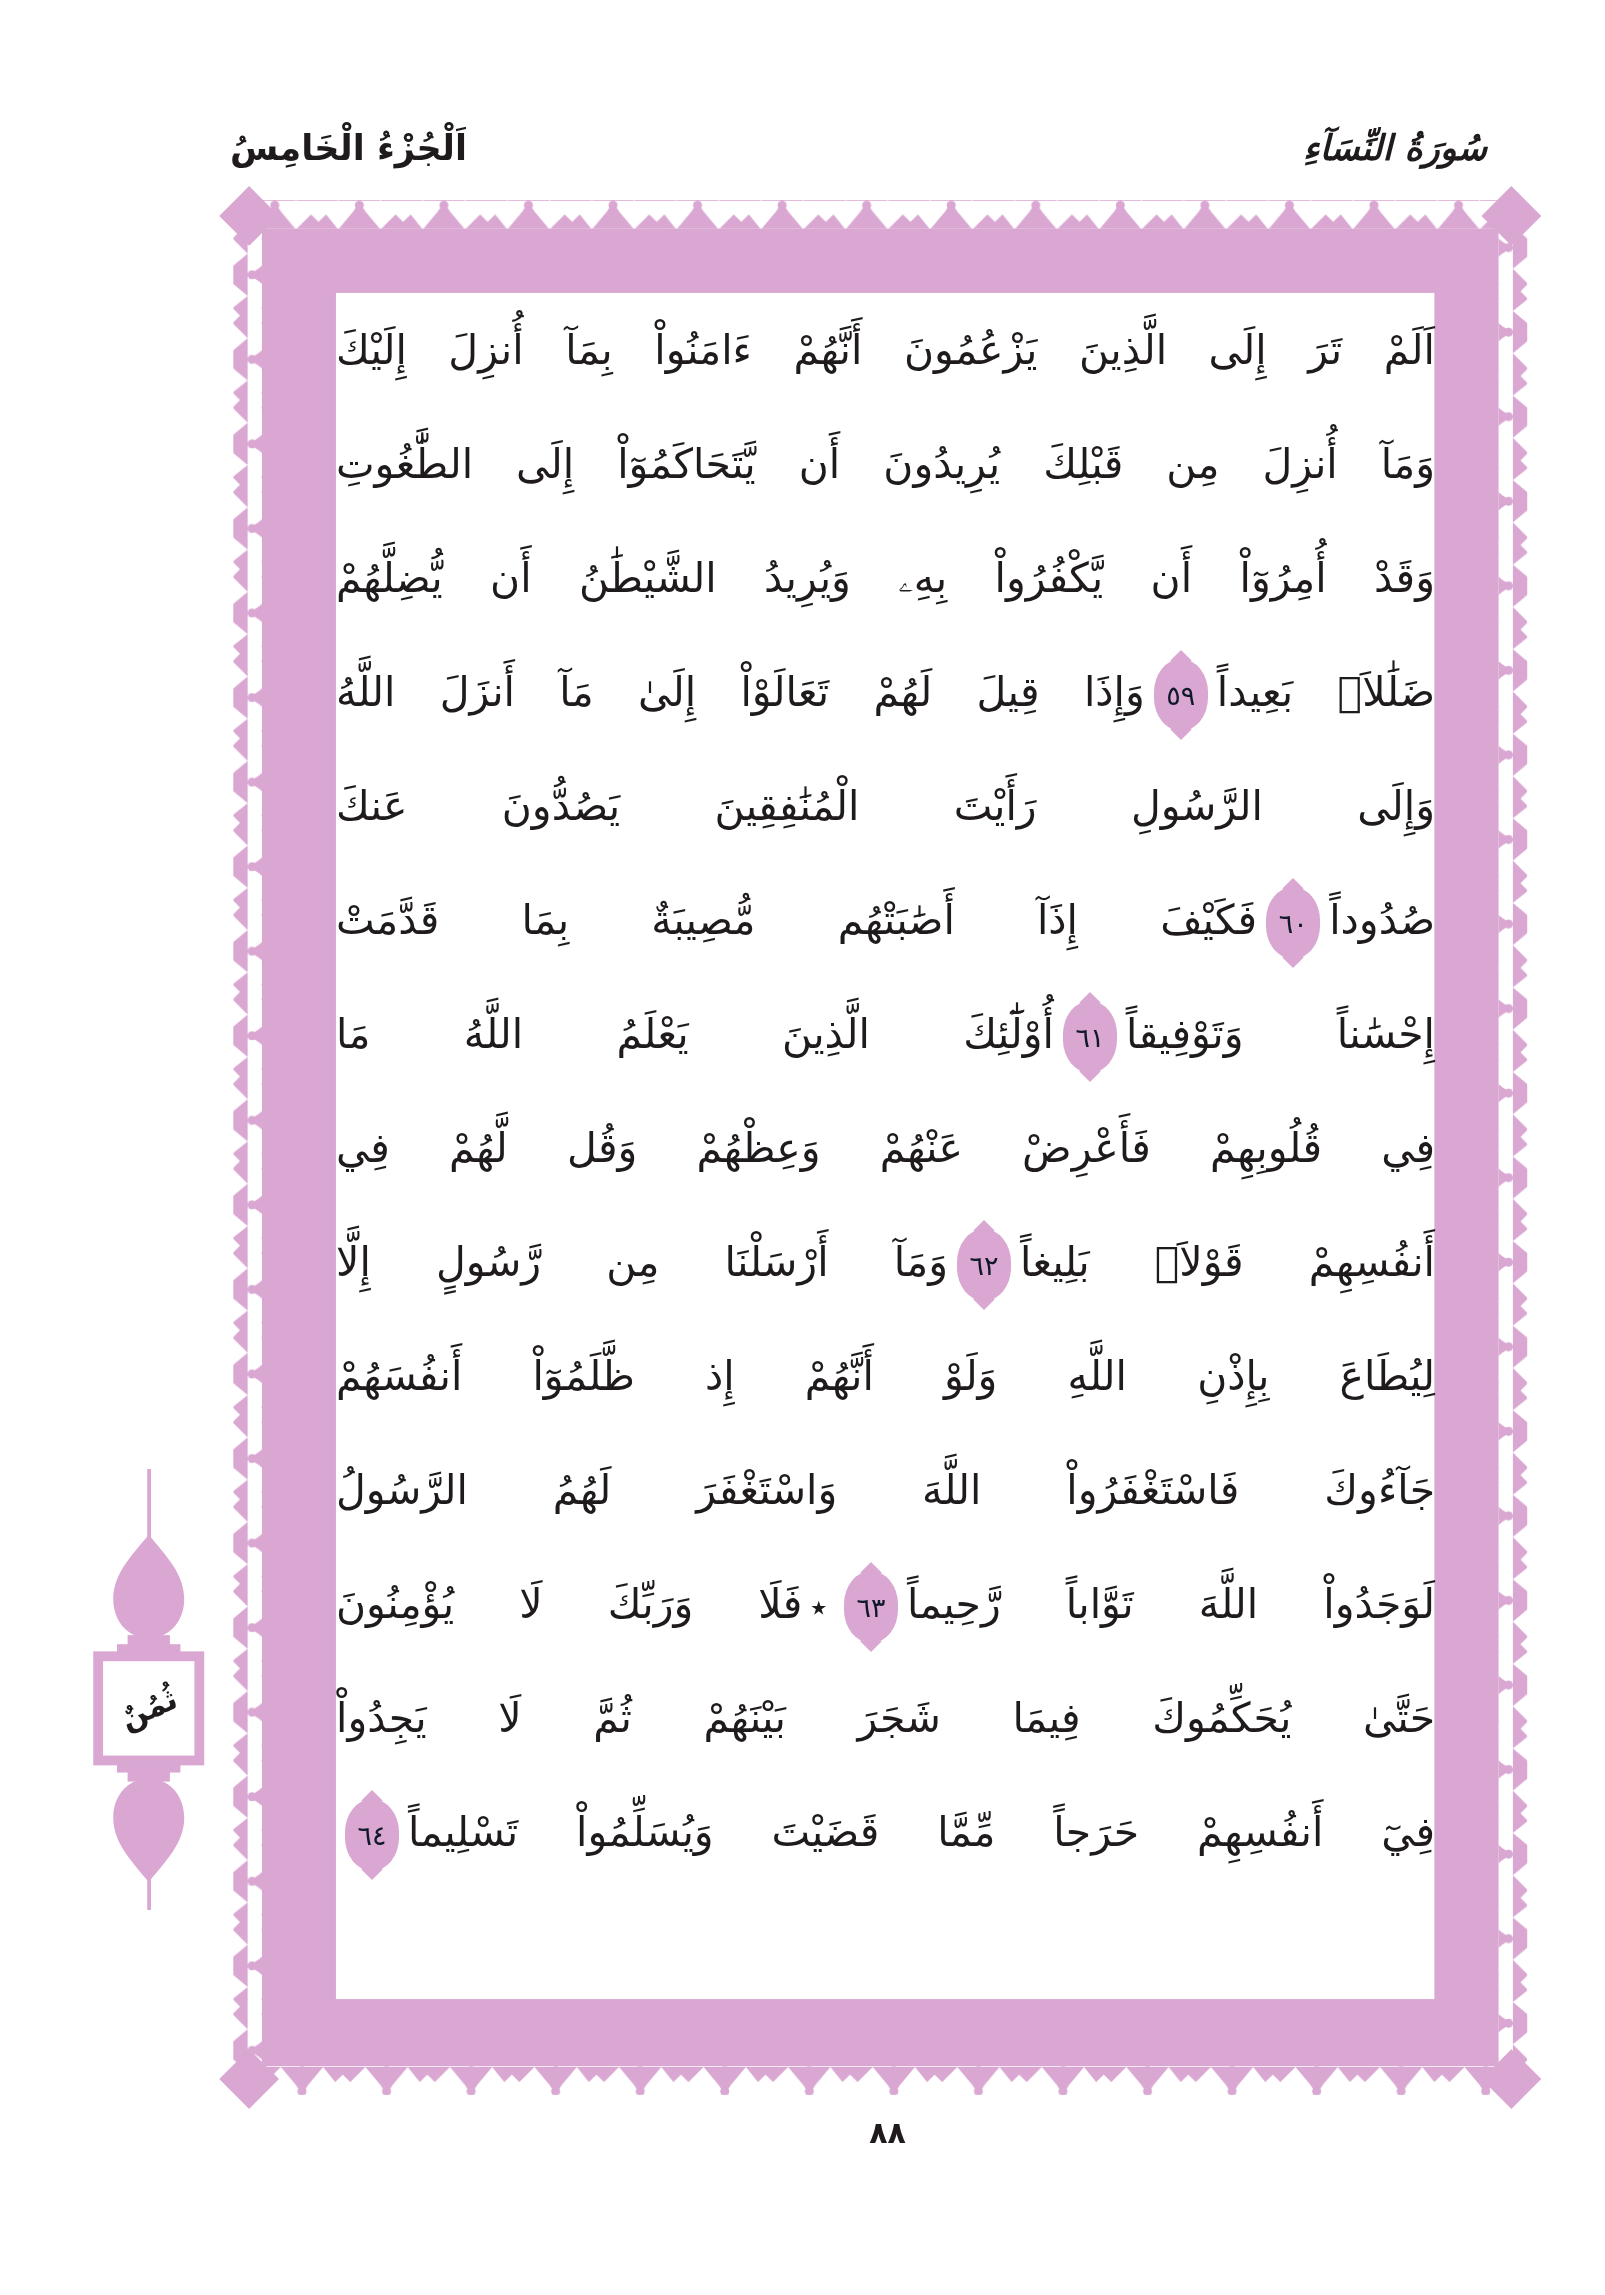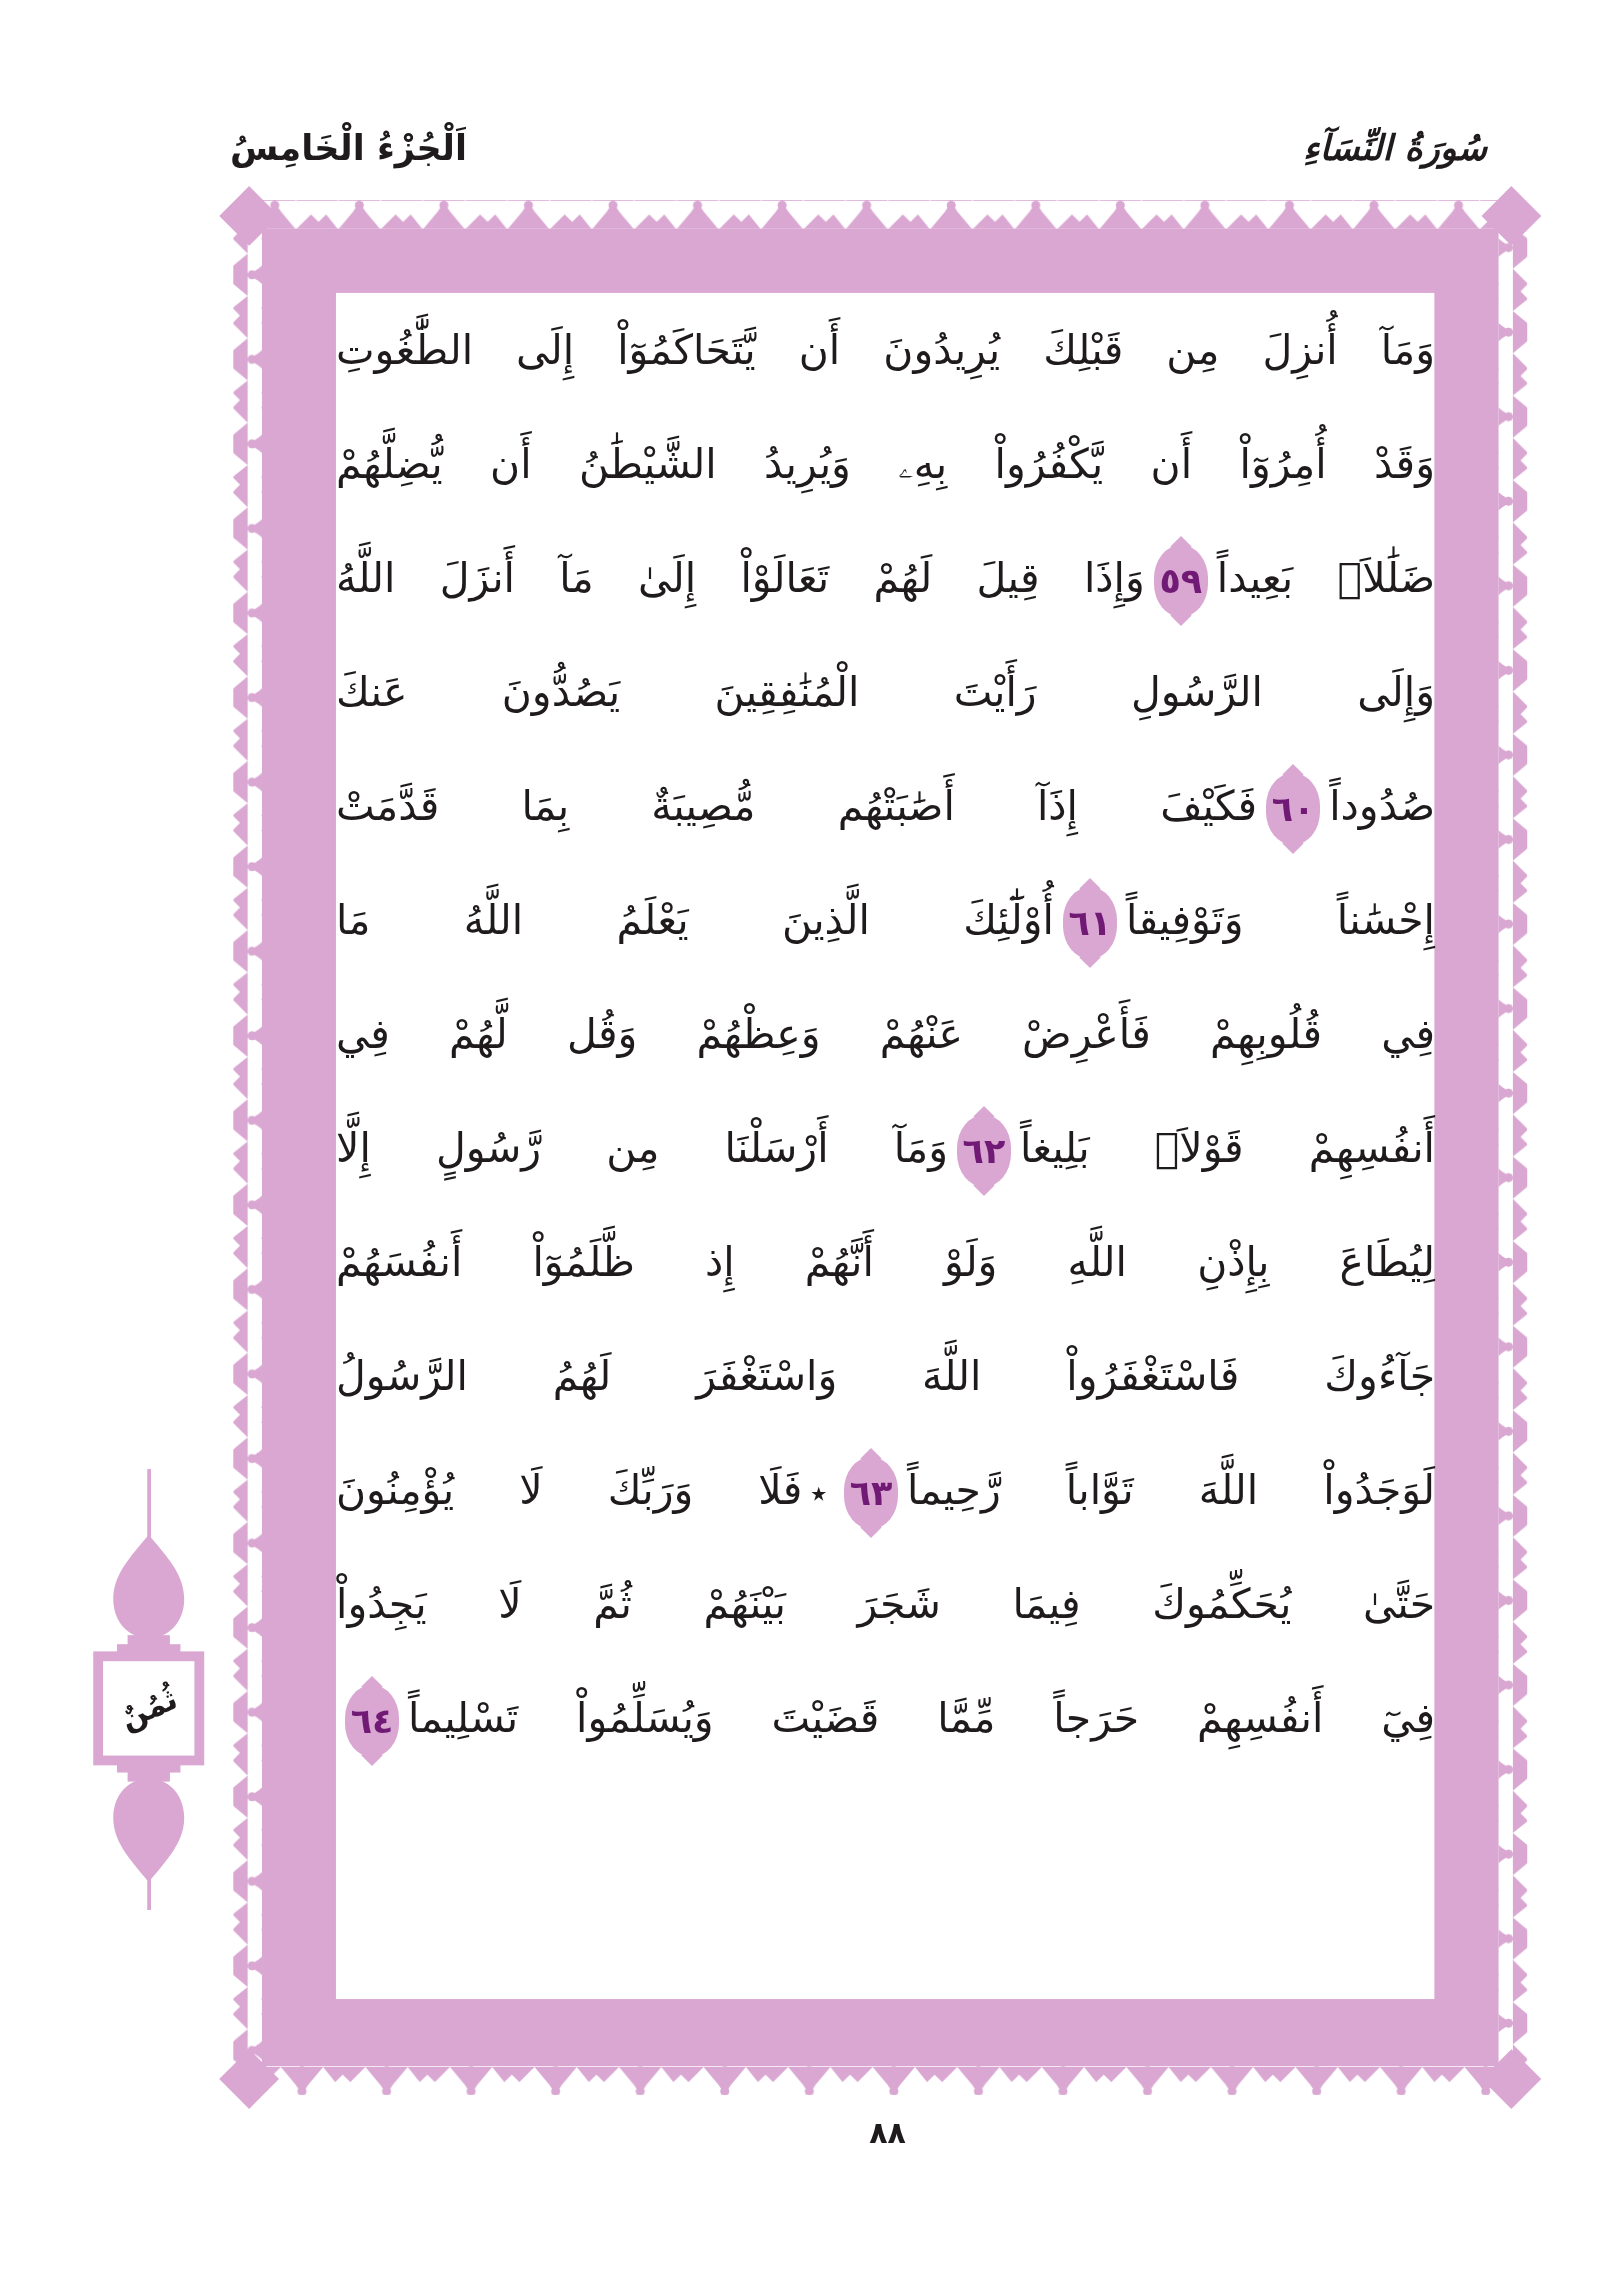--- a/index.html
+++ b/index.html
@@ -26,23 +26,23 @@
   .quran-line{
     height:114px;line-height:114px;
     font-size:41px;
     text-align:justify;text-align-last:justify;
     white-space:nowrap;overflow:visible;
   }
   .seg-text{letter-spacing:0.4px;}
   .seg-marker{
     display:inline-flex;align-items:center;justify-content:center;
     width:54px;height:72px;line-height:normal;
-    background:#d9a7d2;color:#701a75;
+    background:#d9a7d2;color:#0f172a;
     border-radius:50% / 46%;
-    font-size:35px;font-weight:bold;
+    font-size:27px;font-weight:normal;
     position:relative;vertical-align:middle;margin:0 9px;
   }
   .seg-marker::before,.seg-marker::after{
     content:"";position:absolute;left:50%;width:15px;height:15px;
     background:#d9a7d2;transform:translateX(-50%) rotate(45deg);
   }
   .seg-marker::before{top:-6px;}
   .seg-marker::after{bottom:-6px;}
   .seg-star{
     font-size:32px;vertical-align:middle;margin:0 7.6px;line-height:normal;
@@ -85,20 +85,21 @@
     <rect x="302" y="258" width="56" height="56" fill="#d9a7d2" transform="rotate(45 330 286)"></rect>
     <rect x="1974" y="258" width="56" height="56" fill="#d9a7d2" transform="rotate(45 2002 286)"></rect>
     <rect x="302" y="2726" width="56" height="56" fill="#d9a7d2" transform="rotate(45 330 2754)"></rect>
     <rect x="1974" y="2726" width="56" height="56" fill="#d9a7d2" transform="rotate(45 2002 2754)"></rect>
 
     <rect x="347" y="303" width="1638" height="2434" fill="#d9a7d2"></rect>
     <rect x="445" y="388" width="1455" height="2260" fill="#ffffff"></rect>
   </svg>
 
   <div class="text-area" id="text-area">
+      <div class="quran-line"><span class="seg-text">اَلَمْ تَرَ إِلَى الَّذِينَ يَزْعُمُونَ أَنَّهُمْ ءَامَنُواْ بِمَآ أُنزِلَ إِلَيْكَ</span></div>
       <div class="quran-line"><span class="seg-text">وَمَآ أُنزِلَ مِن قَبْلِكَ يُرِيدُونَ أَن يَّتَحَاكَمُوٓاْ إِلَى الطَّٰغُوتِ</span></div>
       <div class="quran-line"><span class="seg-text">وَقَدْ أُمِرُوٓاْ أَن يَّكْفُرُواْ بِهِۦ وَيُرِيدُ الشَّيْطَٰنُ أَن يُّضِلَّهُمْ</span></div>
       <div class="quran-line"><span class="seg-text">ضَلَٰلاَۢ بَعِيداً</span><span class="seg-marker">٥٩</span><span class="seg-text">وَإِذَا قِيلَ لَهُمْ تَعَالَوْاْ إِلَىٰ مَآ أَنزَلَ اللَّهُ</span></div>
       <div class="quran-line"><span class="seg-text">وَإِلَى الرَّسُولِ رَأَيْتَ الْمُنَٰفِقِينَ يَصُدُّونَ عَنكَ</span></div>
       <div class="quran-line"><span class="seg-text">صُدُوداً</span><span class="seg-marker">٦٠</span><span class="seg-text">فَكَيْفَ إِذَآ أَصَٰبَتْهُم مُّصِيبَةٌ بِمَا قَدَّمَتْ</span></div>
       <div class="quran-line"><span class="seg-text">إِحْسَٰناً وَتَوْفِيقاً</span><span class="seg-marker">٦١</span><span class="seg-text">أُوْلَٰٓئِكَ الَّذِينَ يَعْلَمُ اللَّهُ مَا</span></div>
       <div class="quran-line"><span class="seg-text">فِي قُلُوبِهِمْ فَأَعْرِضْ عَنْهُمْ وَعِظْهُمْ وَقُل لَّهُمْ فِي</span></div>
       <div class="quran-line"><span class="seg-text">أَنفُسِهِمْ قَوْلاَۢ بَلِيغاً</span><span class="seg-marker">٦٢</span><span class="seg-text">وَمَآ أَرْسَلْنَا مِن رَّسُولٍ إِلَّا</span></div>
       <div class="quran-line"><span class="seg-text">لِيُطَاعَ بِإِذْنِ اللَّهِ وَلَوْ أَنَّهُمْ إِذ ظَّلَمُوٓاْ أَنفُسَهُمْ</span></div>
       <div class="quran-line"><span class="seg-text">جَآءُوكَ فَاسْتَغْفَرُواْ اللَّهَ وَاسْتَغْفَرَ لَهُمُ الرَّسُولُ</span></div>

